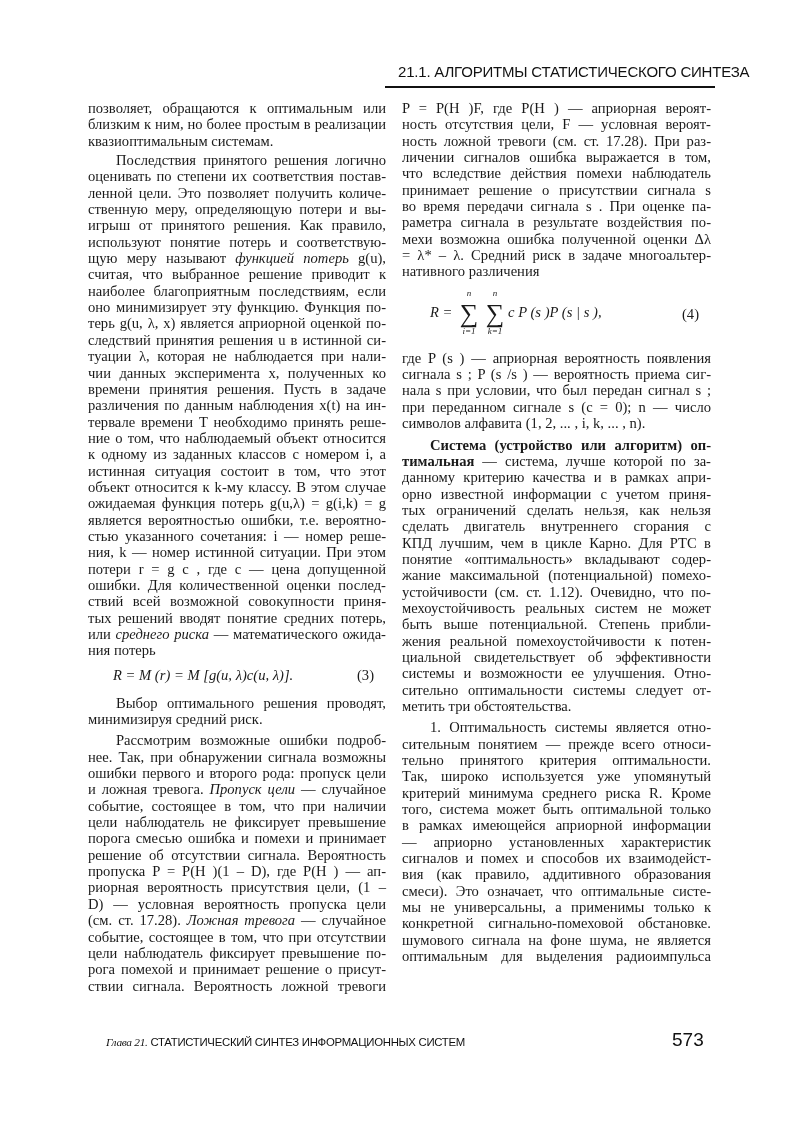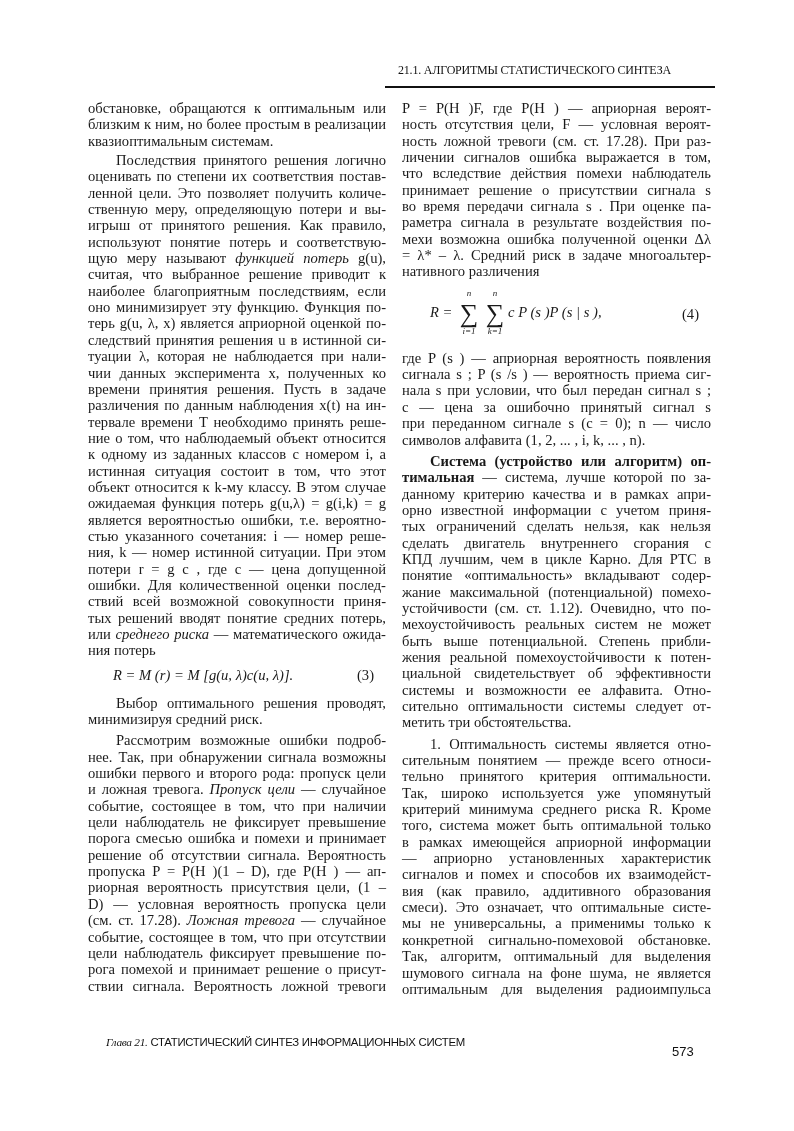--- a/index.html
+++ b/index.html
@@ -1,19 +1,19 @@
 <!DOCTYPE html>
 <html><head>
 <meta charset="utf-8">
 <style>
   html, body { margin: 0; padding: 0; background: #ffffff; }
   body { width: 794px; height: 1131px; position: relative; overflow: hidden;
          font-family: "Liberation Serif", "DejaVu Serif", serif; color: #1a1a1a; }
   .running-head { position: absolute; left: 388px; top: 63px; width: 325px;
-         font-family: Liberation Serif, serif; font-size: 12px;
+         font-family: Liberation Sans, sans-serif; font-size: 15px;
          letter-spacing: -0.2px; color: #111; white-space: nowrap; padding-left: 10px; }
   .head-rule { position: absolute; left: 385px; top: 86px; width: 330px; height: 2px; background: #111; }
   .col { position: absolute; top: 100px; font-size: 14.6px; line-height: 16.35px; text-align: justify; }
   .col-left { left: 88px; width: 298px; }
   .col-right { left: 402px; width: 309px; }
   .col-right.top { top: 100px; font-family: Liberation Serif, serif; }
   p { margin: 0; text-indent: 0; hyphens: manual; }
   .line { display: block; text-align: justify; text-align-last: justify; white-space: nowrap; height: 16.35px; }
   .line.last { text-align-last: left; }
   i, em { font-style: italic; font-family: Liberation Serif, serif; }
@@ -26,31 +26,31 @@
   .eq4 .body { position: absolute; left: 28px; top: 18px; white-space: nowrap; font-style: italic; }
   .eq4 .num { position: absolute; right: 12px; top: 20px; }
   .sum { display: inline-block; position: relative; width: 26px; text-align: center; font-style: normal;
          font-size: 26px; line-height: 20px; vertical-align: -5px; }
   .sum .top { position: absolute; top: -16px; left: 0; width: 26px; font-size: 9px; font-style: italic; line-height: 10px; }
   .sum .bot { position: absolute; top: 22px; left: -2px; width: 30px; font-size: 9px; font-style: italic; line-height: 10px; }
   .footer-left { position: absolute; left: 88px; top: 1036px; font-family: "Liberation Sans", "DejaVu Sans", sans-serif;
          font-size: 11.4px; letter-spacing: -0.3px; color: #111; white-space: nowrap; }
   .footer-left i { font-style: italic; margin-left: 18px; }
   .page-number { position: absolute; left: 672px; top: 1029px; font-family: "Liberation Sans", "DejaVu Sans", sans-serif;
-         font-size: 13px; color: #111; margin-top: 15px; }
+         font-size: 19px; color: #111; }
 </style>
 </head>
 <body>
 
 <div class="running-head">21.1. АЛГОРИТМЫ СТАТИСТИЧЕСКОГО СИНТЕЗА</div>
 <div class="head-rule"></div>
 
 <div class="col col-left">
   <p>
-    <span class="line">обстановке, обращаются к оптимальным или</span>
+    <span class="line">позволяет, обращаются к оптимальным или</span>
     <span class="line">близким к ним, но более простым в реализации</span>
     <span class="line last">квазиоптимальным системам.</span>
   </p>
   <div class="gap-small"></div>
   <p>
     <span class="line" style="padding-left:28px;box-sizing:border-box">Последствия принятого решения логично</span>
     <span class="line">оценивать по степени их соответствия постав-</span>
     <span class="line">ленной цели. Это позволяет получить количе-</span>
     <span class="line">ственную меру, определяющую потери и вы-</span>
     <span class="line">игрыш от принятого решения. Как правило,</span>
@@ -129,59 +129,57 @@
     <span class="body">
       <span>R =</span>
       <span class="sum">∑<span class="top">n</span><span class="bot">i=1</span></span><span class="sum">∑<span class="top">n</span><span class="bot">k=1</span></span><span>c P (s )P (s | s ),</span>
     </span>
     <span class="num">(4)</span>
   </div>
   <p>
     <span class="line">где P (s ) — априорная вероятность появления</span>
     <span class="line">сигнала s ; P (s /s ) — вероятность приема сиг-</span>
     <span class="line">нала s при условии, что был передан сигнал s ;</span>
-    <span class="line">c — цена за ошибочно принятый сигнал s</span>
     <span class="line">при переданном сигнале s (c = 0); n — число</span>
     <span class="line last">символов алфавита (1, 2, ... , i, k, ... , n).</span>
   </p>
   <div class="gap-small" style="height:5px"></div>
   <p>
     <span class="line" style="padding-left:28px;box-sizing:border-box"><b>Система (устройство или алгоритм) оп-</b></span>
     <span class="line"><b>тимальная</b><span> — система, лучше которой по за-</span></span>
     <span class="line">данному критерию качества и в рамках апри-</span>
     <span class="line">орно известной информации с учетом приня-</span>
     <span class="line">тых ограничений сделать нельзя, как нельзя</span>
     <span class="line">сделать двигатель внутреннего сгорания с</span>
     <span class="line">КПД лучшим, чем в цикле Карно. Для РТС в</span>
     <span class="line">понятие «оптимальность» вкладывают содер-</span>
     <span class="line">жание максимальной (потенциальной) помехо-</span>
     <span class="line">устойчивости (см. ст. 1.12). Очевидно, что по-</span>
     <span class="line">мехоустойчивость реальных систем не может</span>
     <span class="line">быть выше потенциальной. Степень прибли-</span>
     <span class="line">жения реальной помехоустойчивости к потен-</span>
     <span class="line">циальной свидетельствует об эффективности</span>
-    <span class="line">системы и возможности ее алфавита. Отно-</span>
+    <span class="line">системы и возможности ее улучшения. Отно-</span>
     <span class="line">сительно оптимальности системы следует от-</span>
     <span class="line last">метить три обстоятельства.</span>
   </p>
   <div class="gap-small" style="height:5px"></div>
   <p>
     <span class="line" style="padding-left:28px;box-sizing:border-box">1. Оптимальность системы является отно-</span>
     <span class="line">сительным понятием — прежде всего относи-</span>
     <span class="line">тельно принятого критерия оптимальности.</span>
     <span class="line">Так, широко используется уже упомянутый</span>
     <span class="line">критерий минимума среднего риска R. Кроме</span>
     <span class="line">того, система может быть оптимальной только</span>
     <span class="line">в рамках имеющейся априорной информации</span>
     <span class="line">— априорно установленных характеристик</span>
     <span class="line">сигналов и помех и способов их взаимодейст-</span>
     <span class="line">вия (как правило, аддитивного образования</span>
     <span class="line">смеси). Это означает, что оптимальные систе-</span>
     <span class="line">мы не универсальны, а применимы только к</span>
     <span class="line">конкретной сигнально-помеховой обстановке.</span>
-    <span class="line">Так, алгоритм, оптимальный для выделения</span>
     <span class="line">шумового сигнала на фоне шума, не является</span>
     <span class="line">оптимальным для выделения радиоимпульса</span>
   </p>
 </div>
 
 <div class="footer-left"><i>Глава 21.</i><span> СТАТИСТИЧЕСКИЙ СИНТЕЗ ИНФОРМАЦИОННЫХ СИСТЕМ</span></div>
 <div class="page-number">573</div>
 
 </body></html>

